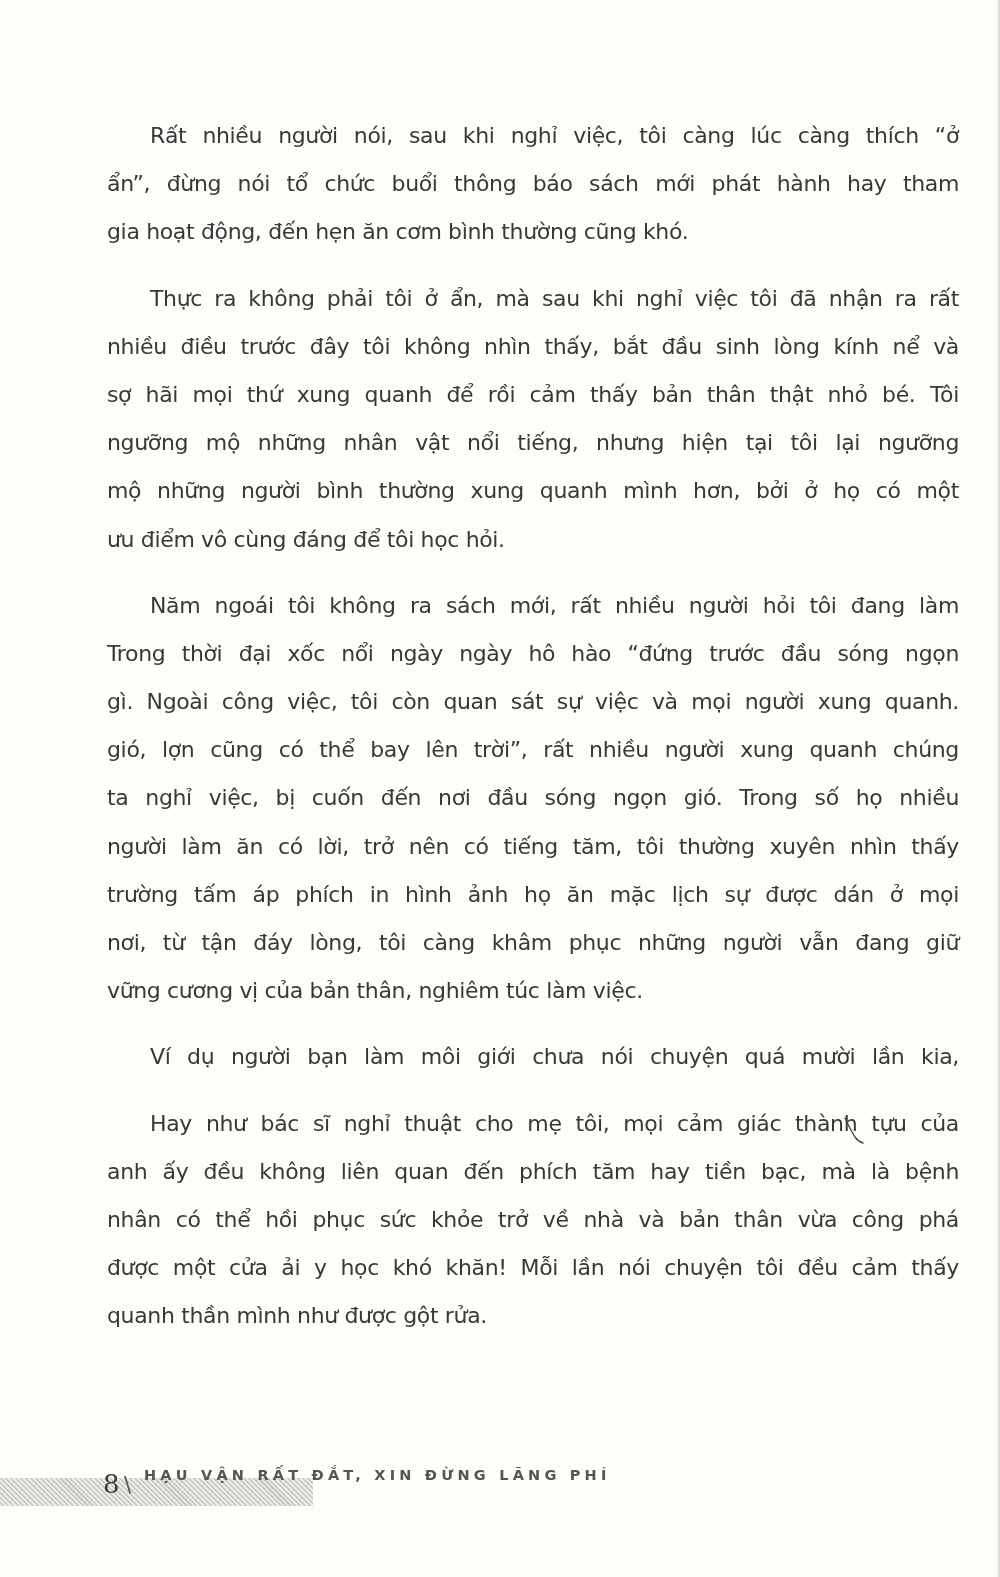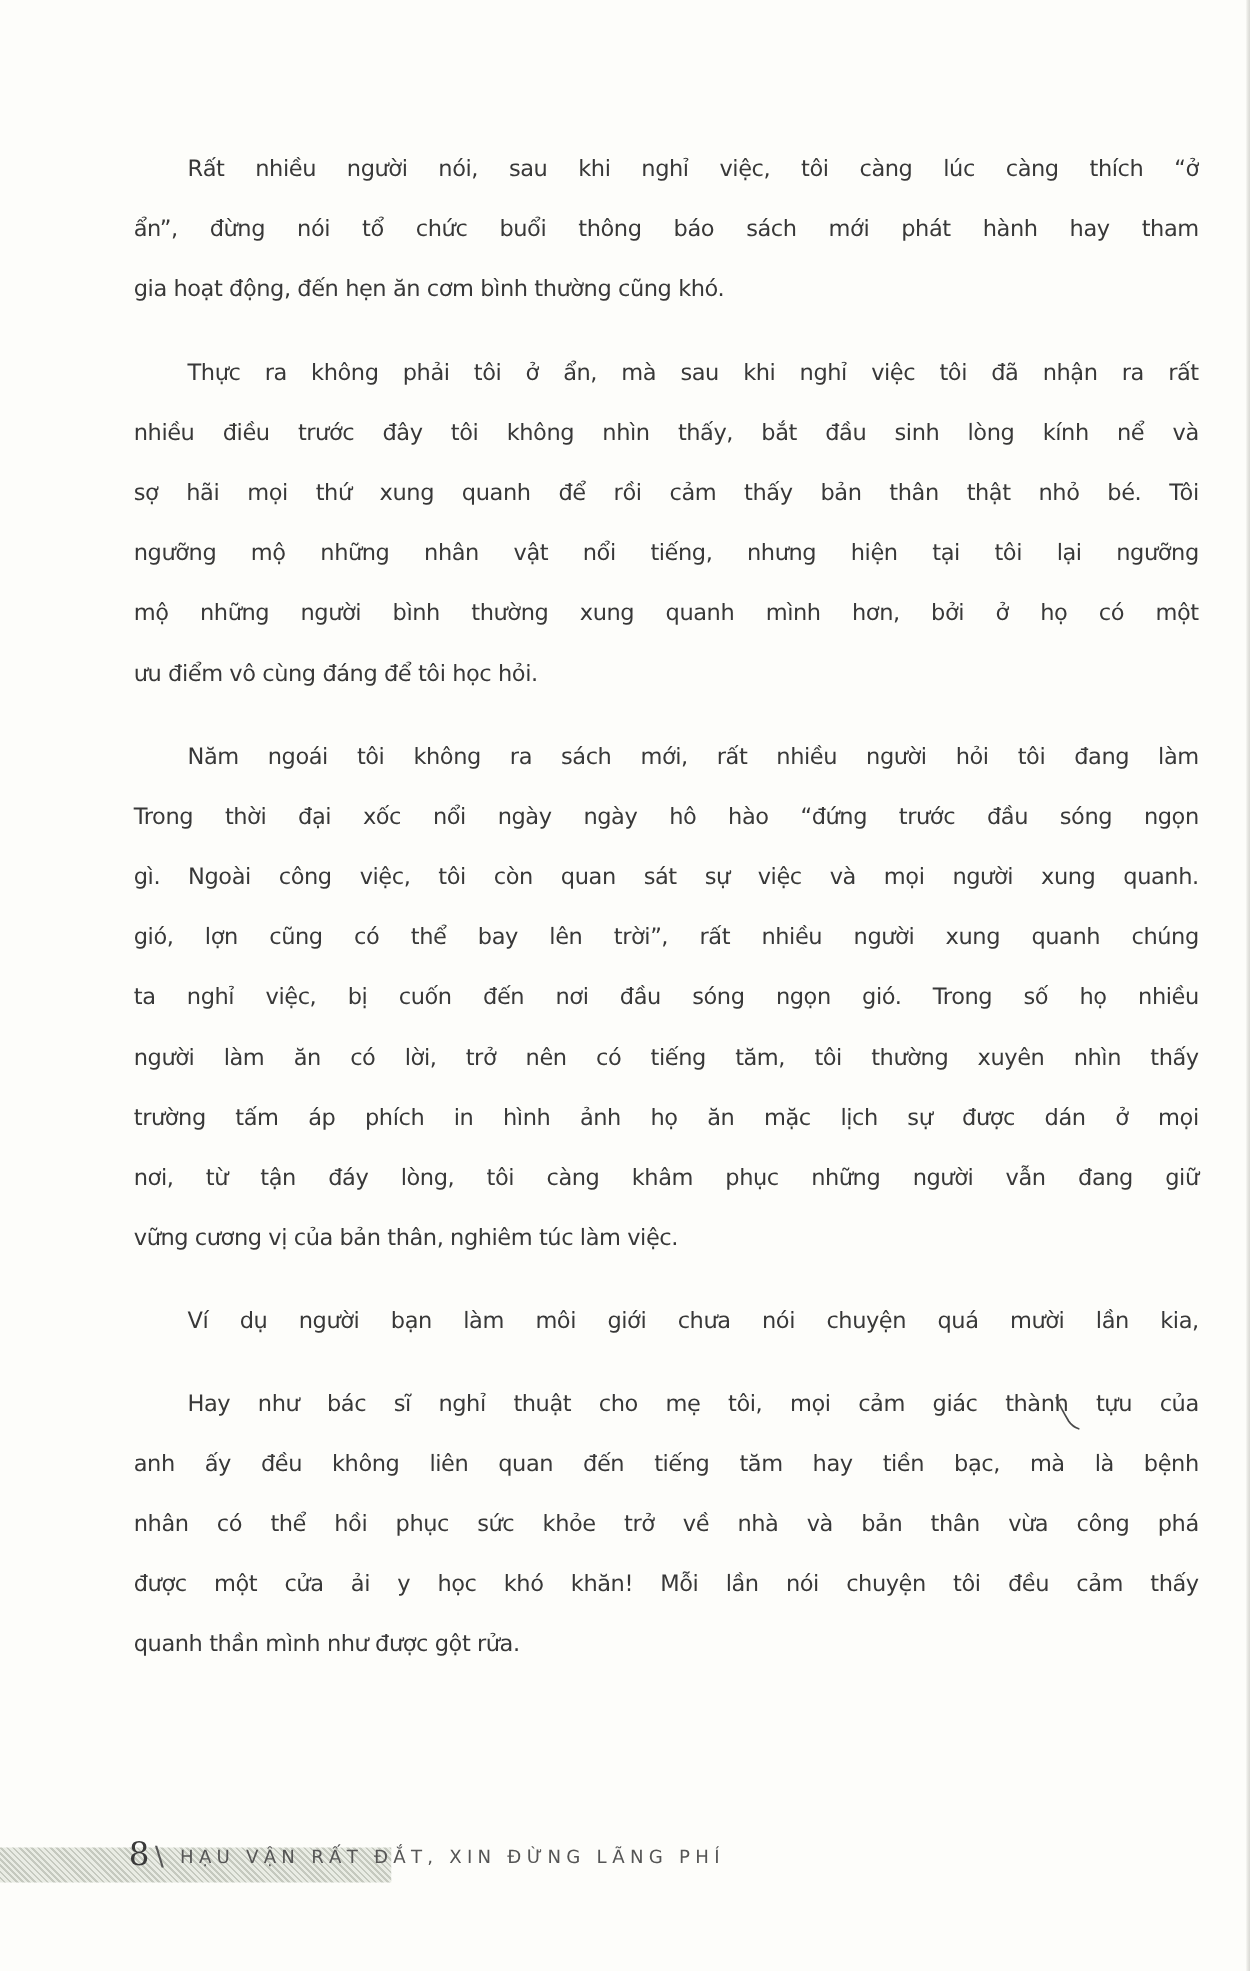--- a/index.html
+++ b/index.html
@@ -27,21 +27,21 @@
       position: absolute;
       left: 107px;
       top: 112px;
       width: 852px;
     }
     .paragraph {
       margin: 0 0 18px 0;
     }
     .line {
       display: block;
-      font-size: 18px;
+      font-size: 22px;
       line-height: 48.2px;
       height: 48.2px;
       white-space: nowrap;
       letter-spacing: -0.35px;
       text-align: justify;
       text-align-last: justify;
     }
     .line.last {
       text-align-last: left;
     }
@@ -90,27 +90,28 @@
       left: 124px;
       top: 10px;
       font-family: "DejaVu Sans", sans-serif;
       font-size: 21px;
       color: #555;
       line-height: 30px;
     }
     .footer-title {
       position: absolute;
       left: 144px;
-      top: 15px;
+      top: 4px;
       font-family: "DejaVu Sans", sans-serif;
       font-size: 14.5px;
       letter-spacing: 4.2px;
       color: #555;
       line-height: 22px;
       white-space: nowrap;
+      font-weight: bold;
     }
   </style>
 </head>
 <body>
 
 <div class="right-edge"></div>
 
 <main class="page-body">
 
   <p class="paragraph">
@@ -139,21 +140,21 @@
     <span class="line">nơi, từ tận đáy lòng, tôi càng khâm phục những người vẫn đang giữ</span>
     <span class="line last">vững cương vị của bản thân, nghiêm túc làm việc.</span>
   </p>
 
   <p class="paragraph">
     <span class="line indent">Ví dụ người bạn làm môi giới chưa nói chuyện quá mười lần kia,</span>
   </p>
 
   <p class="paragraph">
     <span class="line indent">Hay như bác sĩ nghỉ thuật cho mẹ tôi, mọi cảm giác thành tựu của</span>
-    <span class="line">anh ấy đều không liên quan đến tiếng tăm hay tiền bạc, mà là bệnh</span>
+    <span class="line">anh ấy đều không liên quan đến phích tăm hay tiền bạc, mà là bệnh</span>
     <span class="line">nhân có thể hồi phục sức khỏe trở về nhà và bản thân vừa công phá</span>
     <span class="line">được một cửa ải y học khó khăn! Mỗi lần nói chuyện tôi đều cảm thấy</span>
     <span class="line last">quanh thần mình như được gột rửa.</span>
   </p>
 
 </main>
 
 <svg class="pen-mark" viewBox="0 0 22 28">
   <path d="M2 1 C 5 8, 9 15, 12 20 C 14 23, 17 25, 20 26" fill="none" stroke="#4a4a4a" stroke-width="1.4" stroke-linecap="round"></path>
 </svg>

